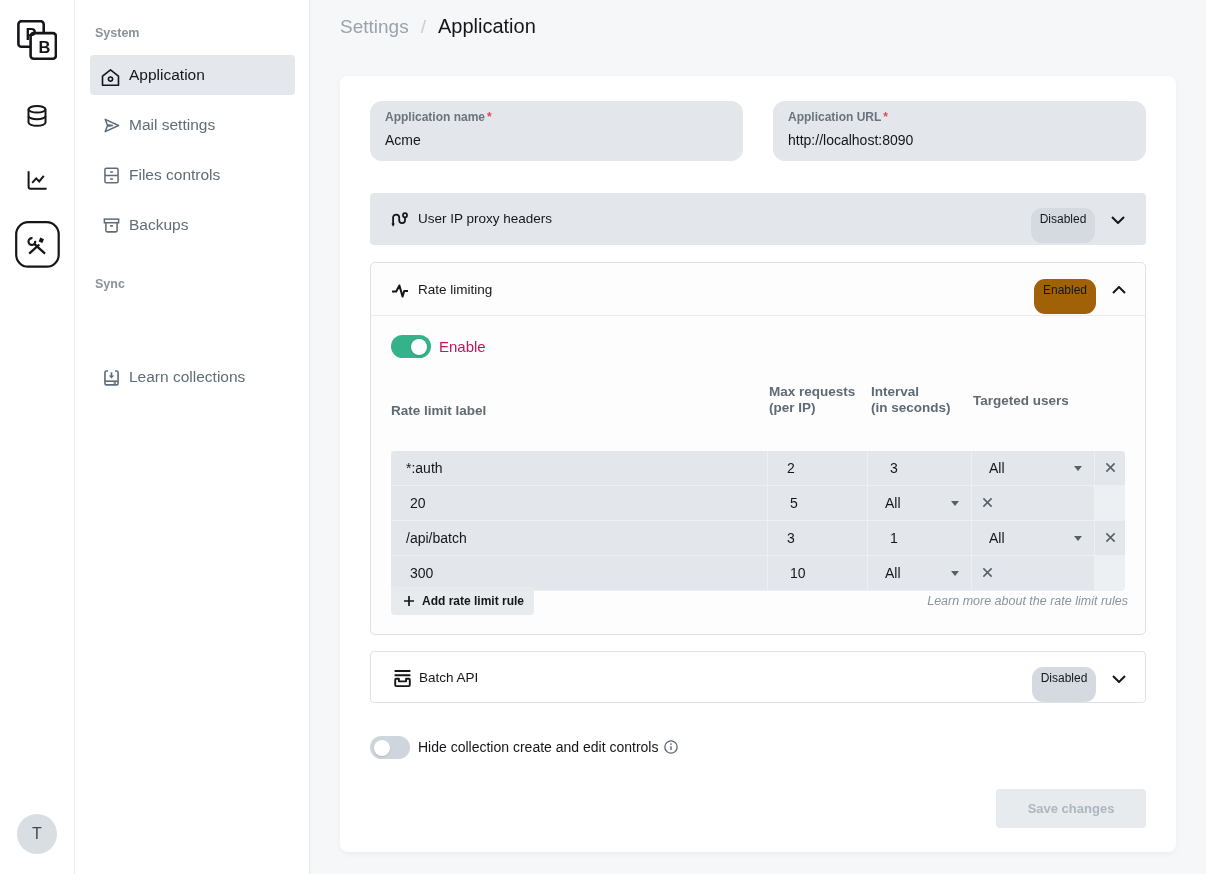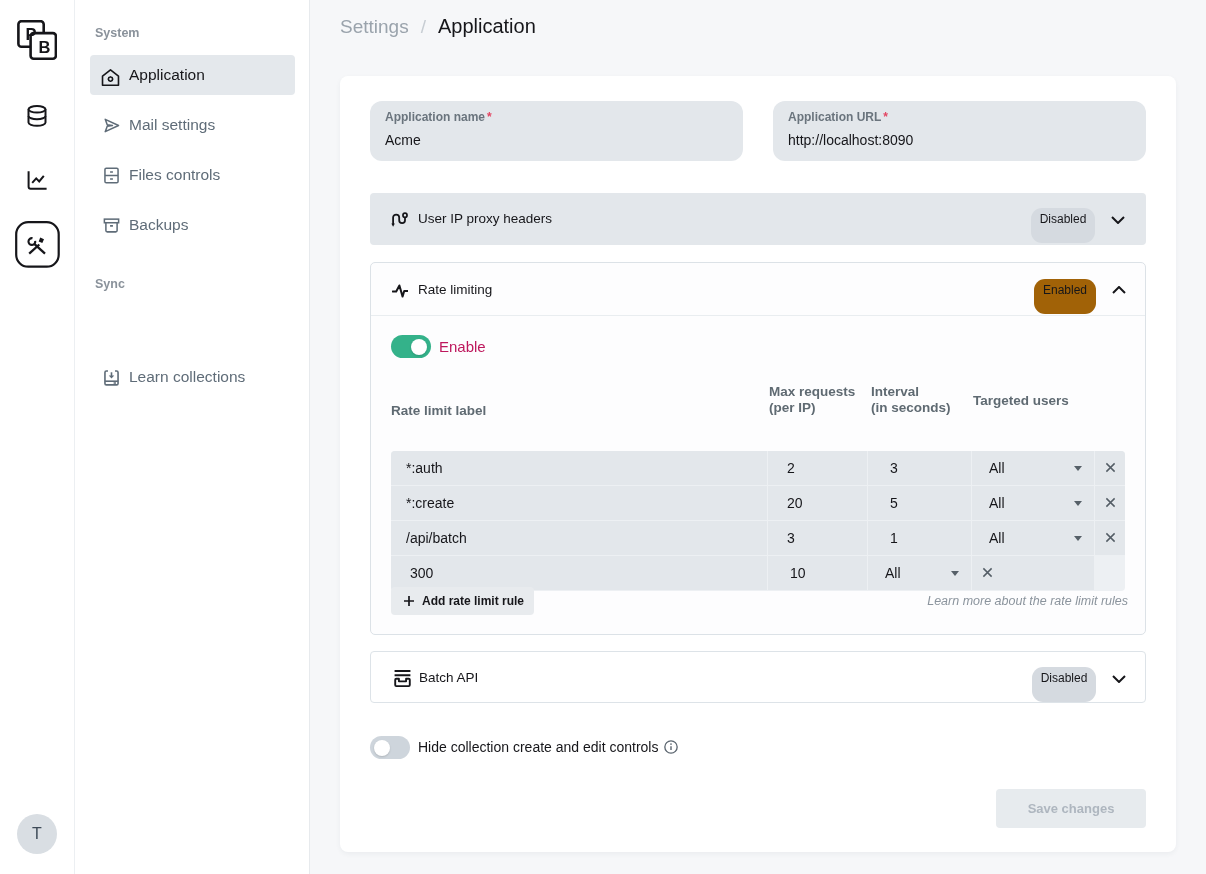--- a/index.html
+++ b/index.html
@@ -220,21 +220,20 @@
         <div class="c3">All<svg style="position:absolute;right:12px;top:15px" width="8" height="5" viewBox="0 0 8 5">
               <path d="M0 0h8L4 5z" fill="#566068"></path>
             </svg></div>
         <div class="cx">
             <svg style="position:absolute;left:10px;top:11px" width="11" height="11" viewBox="0 0 12 12" stroke="#545d66" stroke-width="1.6">
               <path d="M1.5 1.5l9 9M10.5 1.5l-9 9"></path>
             </svg>
           </div>
       </div>
       <div class="trow">
-        <div class="c0">*:create</div>
           <div class="c1">20</div>
           <div class="c2">5</div>
         <div class="c3">All<svg style="position:absolute;right:12px;top:15px" width="8" height="5" viewBox="0 0 8 5">
               <path d="M0 0h8L4 5z" fill="#566068"></path>
             </svg></div>
         <div class="cx">
             <svg style="position:absolute;left:10px;top:11px" width="11" height="11" viewBox="0 0 12 12" stroke="#545d66" stroke-width="1.6">
               <path d="M1.5 1.5l9 9M10.5 1.5l-9 9"></path>
             </svg>
           </div>

